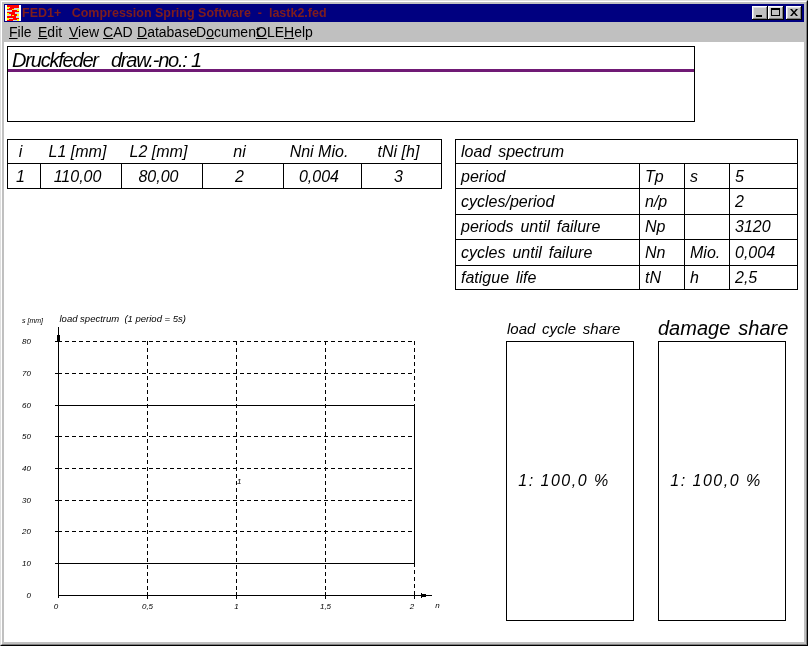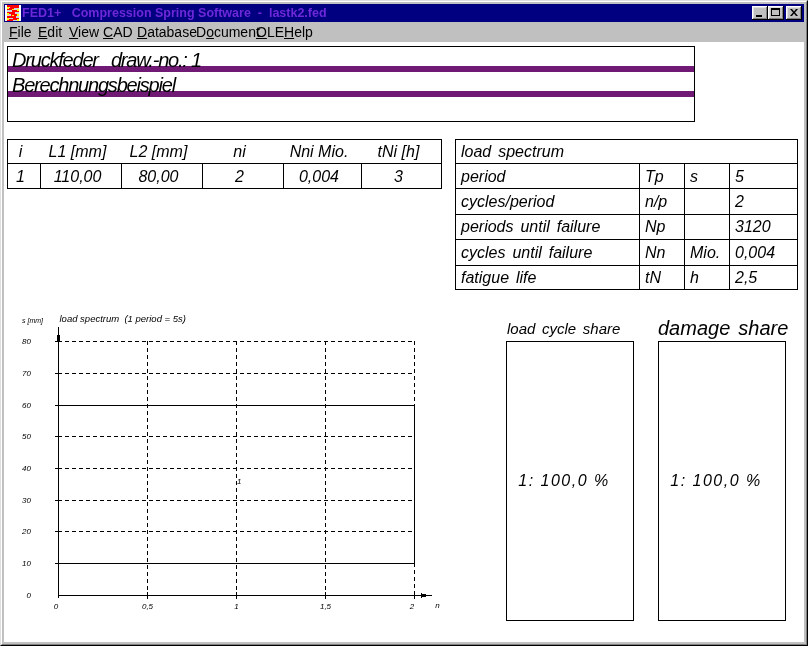--- a/index.html
+++ b/index.html
@@ -2,28 +2,28 @@
 <html><head>
 <meta charset="utf-8">
 <style>
 * { margin:0; padding:0; box-sizing:border-box; }
 html,body { width:808px; height:646px; overflow:hidden; }
 body { position:relative; font-family:"Liberation Sans", sans-serif; background:#c0c0c0; }
 .abs { position:absolute; }
 #b1 { left:0; top:0; width:808px; height:646px; border:1px solid; border-color:#dfdfdf #000 #000 #dfdfdf; }
 #b2 { left:1px; top:1px; width:806px; height:644px; border:1px solid; border-color:#fff #808080 #808080 #fff; }
 #titlebar { left:4px; top:4px; width:800px; height:18px; background:#000080; }
-#title { left:22px; top:4px; height:18px; line-height:19px; color:#6d28d9; font-size:12.5px; font-weight:bold; white-space:pre; }
+#title { left:22px; top:4px; height:18px; line-height:19px; color:#7f1d1d; font-size:12.5px; font-weight:bold; white-space:pre; }
 .wbtn { top:6px; width:16px; height:14px; background:#c0c0c0;
   box-shadow: inset -1px -1px 0 #000, inset 1px 1px 0 #fff, inset -2px -2px 0 #808080, inset 2px 2px 0 #dfdfdf; }
 #menubar { left:4px; top:22px; width:800px; height:20px; background:#c0c0c0; }
 .mi { position:absolute; top:0; height:20px; line-height:21px; font-size:14px; color:#000; white-space:pre; }
 #client { left:4px; top:42px; width:800px; height:600px; background:#fff; }
 #topboxes { left:7px; top:46px; width:688px; height:76px; border:1px solid #000; background:#fff; }
-.tbrow { position:absolute; left:0; width:686px; height:25px; border-bottom:6px solid #701a75; font-style:italic; font-size:20px; letter-spacing:-1.2px; line-height:26px; padding-left:4px; white-space:pre; }
+.tbrow { position:absolute; left:0; width:686px; height:25px; border-bottom:3px solid #701a75; font-style:italic; font-size:20px; letter-spacing:-1.2px; line-height:26px; padding-left:4px; white-space:pre; }
 .cellc { position:absolute; font-style:italic; font-size:16px; text-align:center; white-space:pre; height:25px; line-height:25px; }
 .sh { padding-right:7px; }
 .celll { position:absolute; font-style:italic; font-size:16px; white-space:pre; height:27px; line-height:25px; word-spacing:2.5px;text-align:center; }
 .line { position:absolute; background:#000; }
 .box { position:absolute; border:1px solid #000; background:#fff; }
 </style>
 </head>
 <body>
 <div class="abs" id="b1"></div>
 <div class="abs" id="b2"></div>
@@ -70,21 +70,20 @@
  <span class="mi" style="left:99px"><u>C</u>AD</span>
  <span class="mi" style="left:133px"><u>D</u>atabase</span>
  <span class="mi" style="left:192px">D<u>o</u>cument</span>
  <span class="mi" style="left:252px"><u>O</u>LE</span>
  <span class="mi" style="left:280px"><u>H</u>elp</span>
 </div>
 <div class="abs" id="client"></div>
 
 <div class="abs" id="topboxes">
  <div class="tbrow" style="top:0">Druckfeder&nbsp;&nbsp; draw.-no.: 1</div>
- <div class="tbrow" style="top:25px">Berechnungsbeispiel</div>
 </div>
 
 <div class="abs box" style="left:7px;top:139px;width:435px;height:50px"></div>
 <div class="line" style="left:7px;top:163px;width:435px;height:1px"></div>
 <div class="line" style="left:40px;top:164px;width:1px;height:25px"></div>
 <div class="line" style="left:121px;top:164px;width:1px;height:25px"></div>
 <div class="line" style="left:202px;top:164px;width:1px;height:25px"></div>
 <div class="line" style="left:283px;top:164px;width:1px;height:25px"></div>
 <div class="line" style="left:361px;top:164px;width:1px;height:25px"></div>
 <div class="cellc sh" style="left:8px;top:139px;width:32px">i</div>

